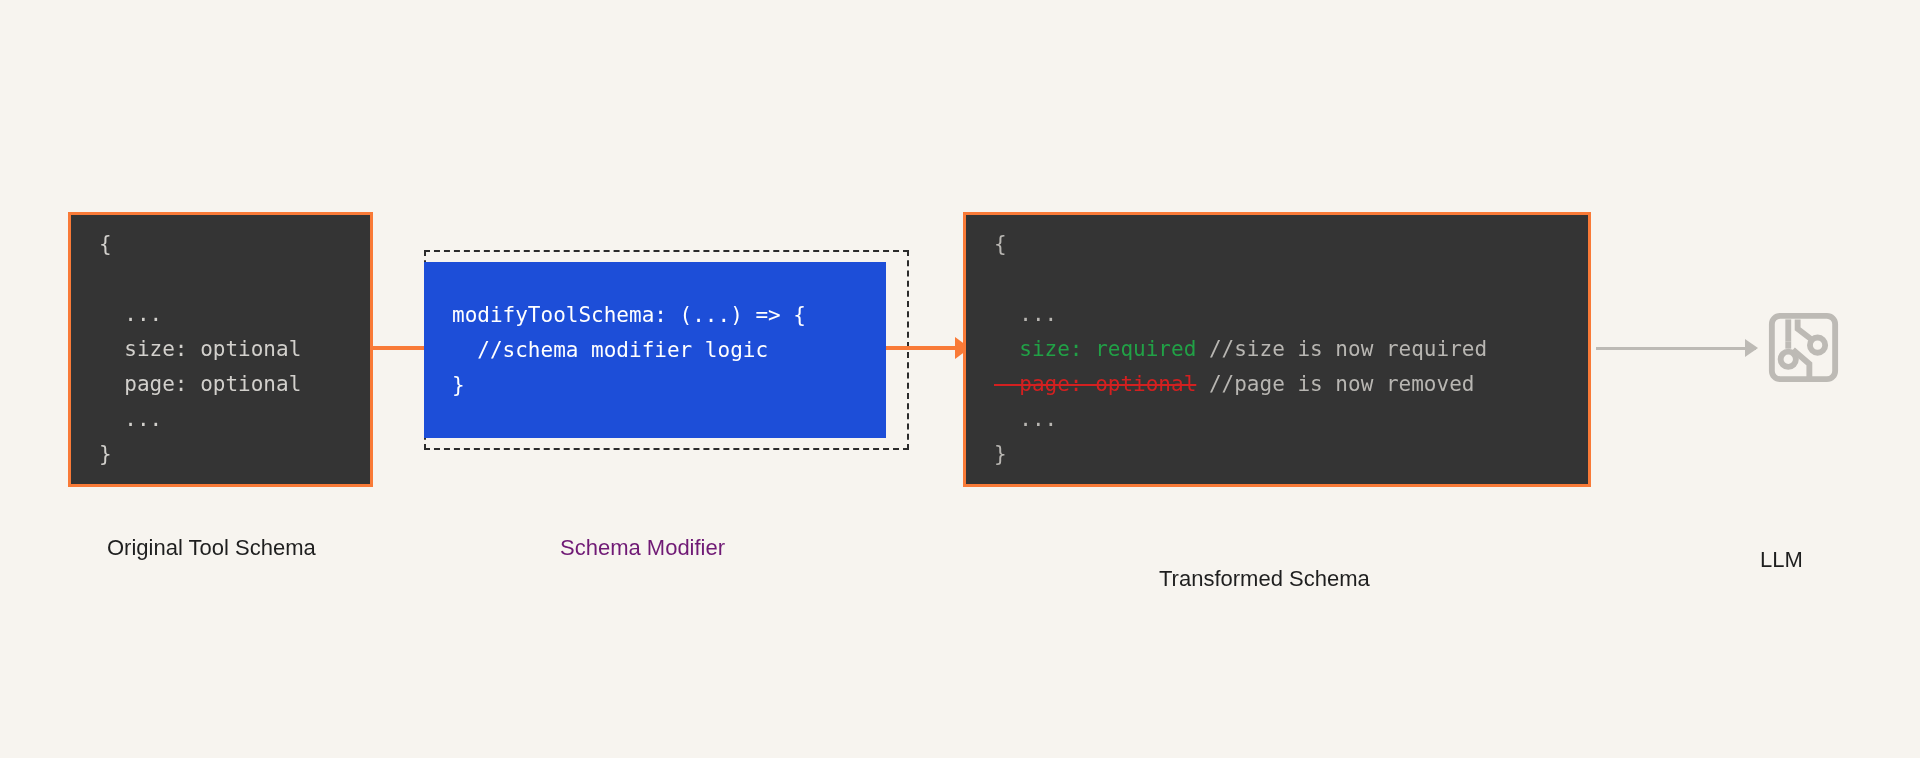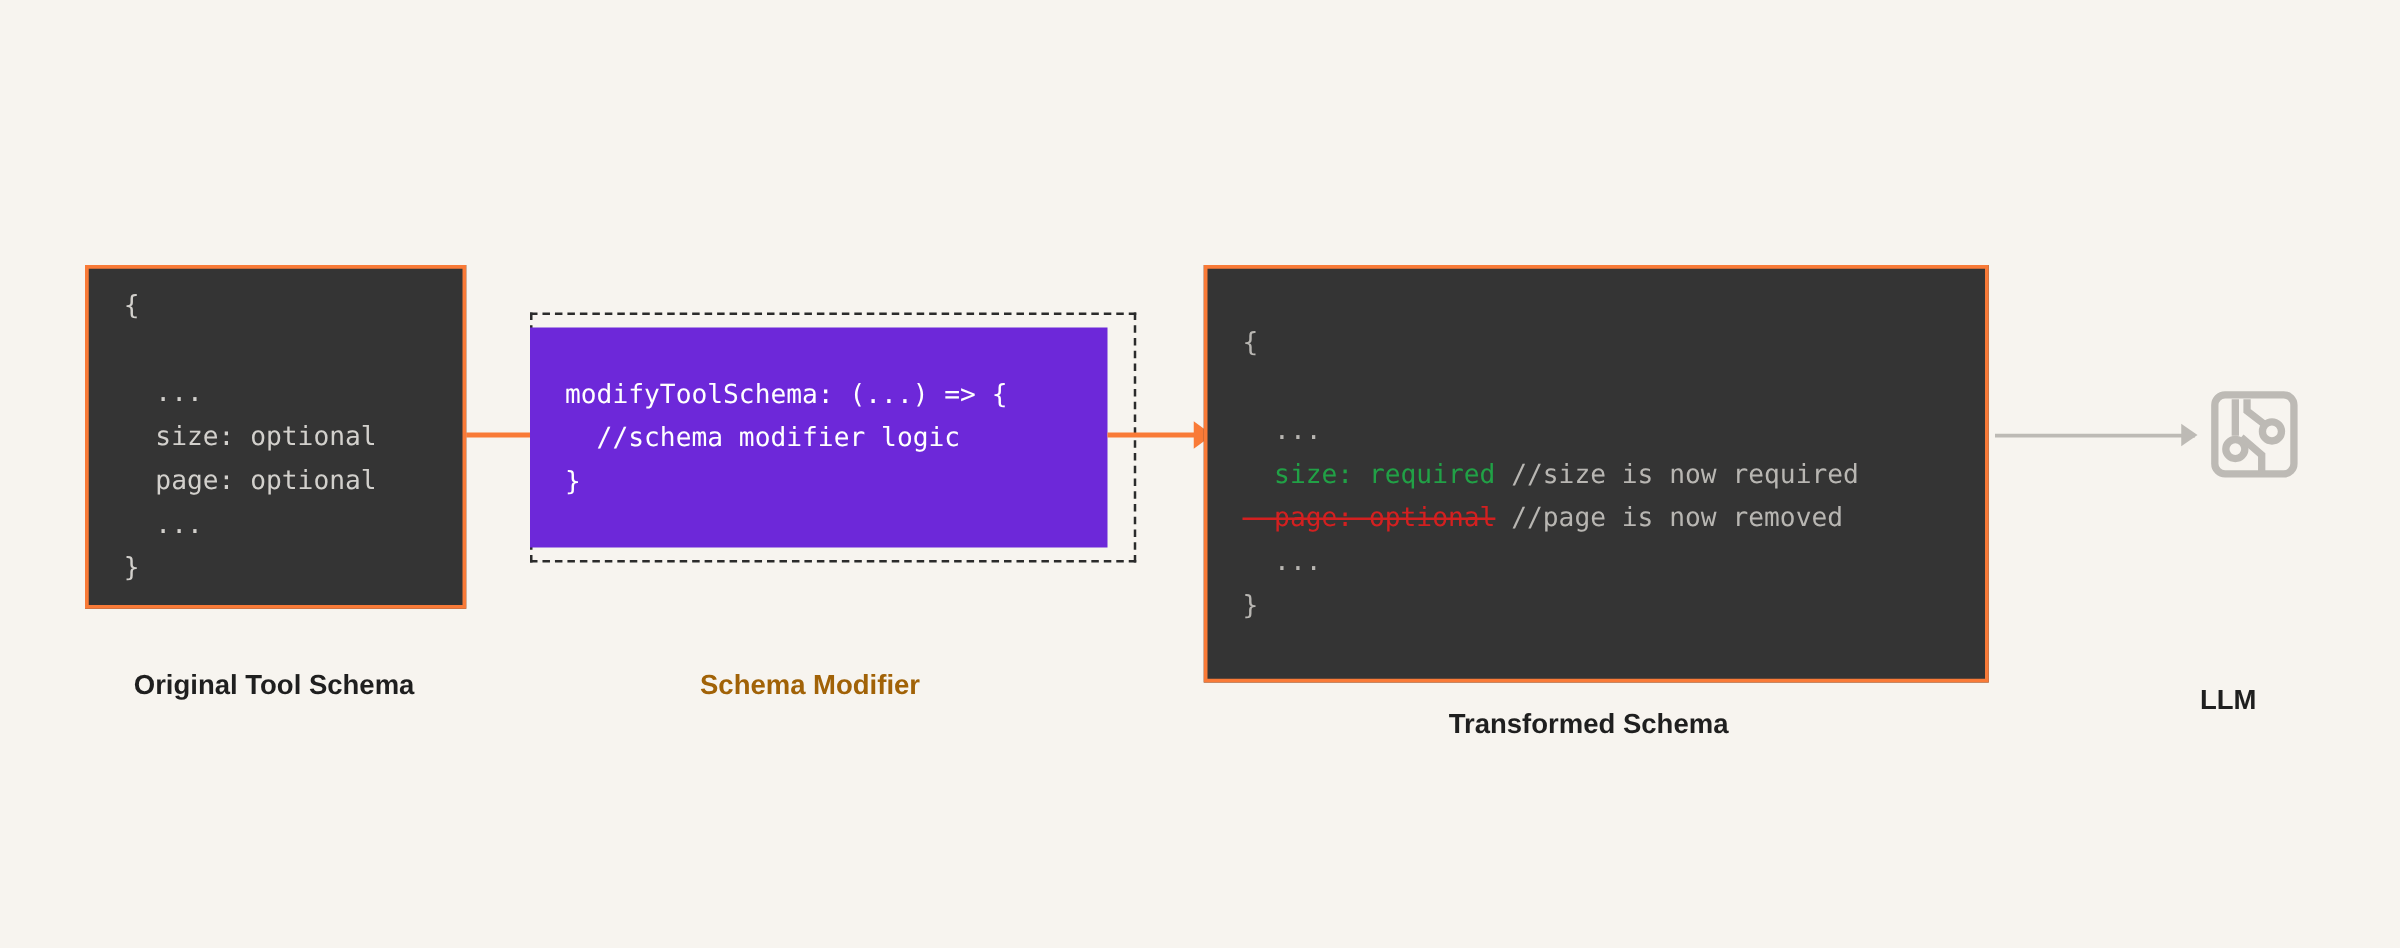--- a/index.html
+++ b/index.html
@@ -32,21 +32,21 @@
     font-family: "DejaVu Sans Mono", "Liberation Mono", monospace;
     font-size: 21px;
     line-height: 35px;
     color: #D2D0CC;
     white-space: pre;
     padding-left: 28px;
     letter-spacing: 0px;
   }
 
   #original-card  { left: 68px;  top: 212px; width: 305px; height: 275px; }
-  #transformed-card { left: 963px; top: 212px; width: 628px; height: 334px; }
+  #transformed-card { left: 963px; top: 212px; width: 628px; height: 275px; }
 
   .tok-green  { color: #21A146; }
   .tok-red    { color: #D32020; text-decoration: line-through;
                 text-decoration-color: #D32020; text-decoration-thickness: 2px; }
   .tok-dim    { color: #B8B6B2; }
 
   
   #modifier-dashed {
     position: absolute;
     left: 424px;
@@ -57,21 +57,21 @@
     background: transparent;
   }
 
   
   #modifier-box {
     position: absolute;
     left: 424px;
     top: 262px;
     width: 462px;
     height: 176px;
-    background: #6d28d9;
+    background: #1d4ed8;
     display: flex;
     flex-direction: column;
     justify-content: center;
   }
 
   .modifier-pre {
     font-family: "DejaVu Sans Mono", "Liberation Mono", monospace;
     font-size: 21px;
     line-height: 35px;
     color: #FFFFFF;
@@ -120,26 +120,26 @@
     top: 310px;
     width: 75px;
     height: 75px;
   }
 
   
   .caption {
     position: absolute;
     font-family: "Liberation Sans", sans-serif;
     font-size: 22px;
-    font-weight: bold;
+    font-weight: normal;
     color: #1F1F1F;
     white-space: nowrap;
   }
   #cap-original    { left: 107px;  top: 535px; }
-  #cap-modifier    { left: 560px;  top: 535px; color: #a16207; }
+  #cap-modifier    { left: 560px;  top: 535px; color: #701a75; }
   #cap-transformed { left: 1159px; top: 535px; margin-top: 31px; }
   #cap-llm         { left: 1760px; top: 547px; }
 </style>
 </head>
 <body>
 
 <div id="diagram">
 
   <div id="original-card" class="code-card">
     <pre class="code-pre">{

